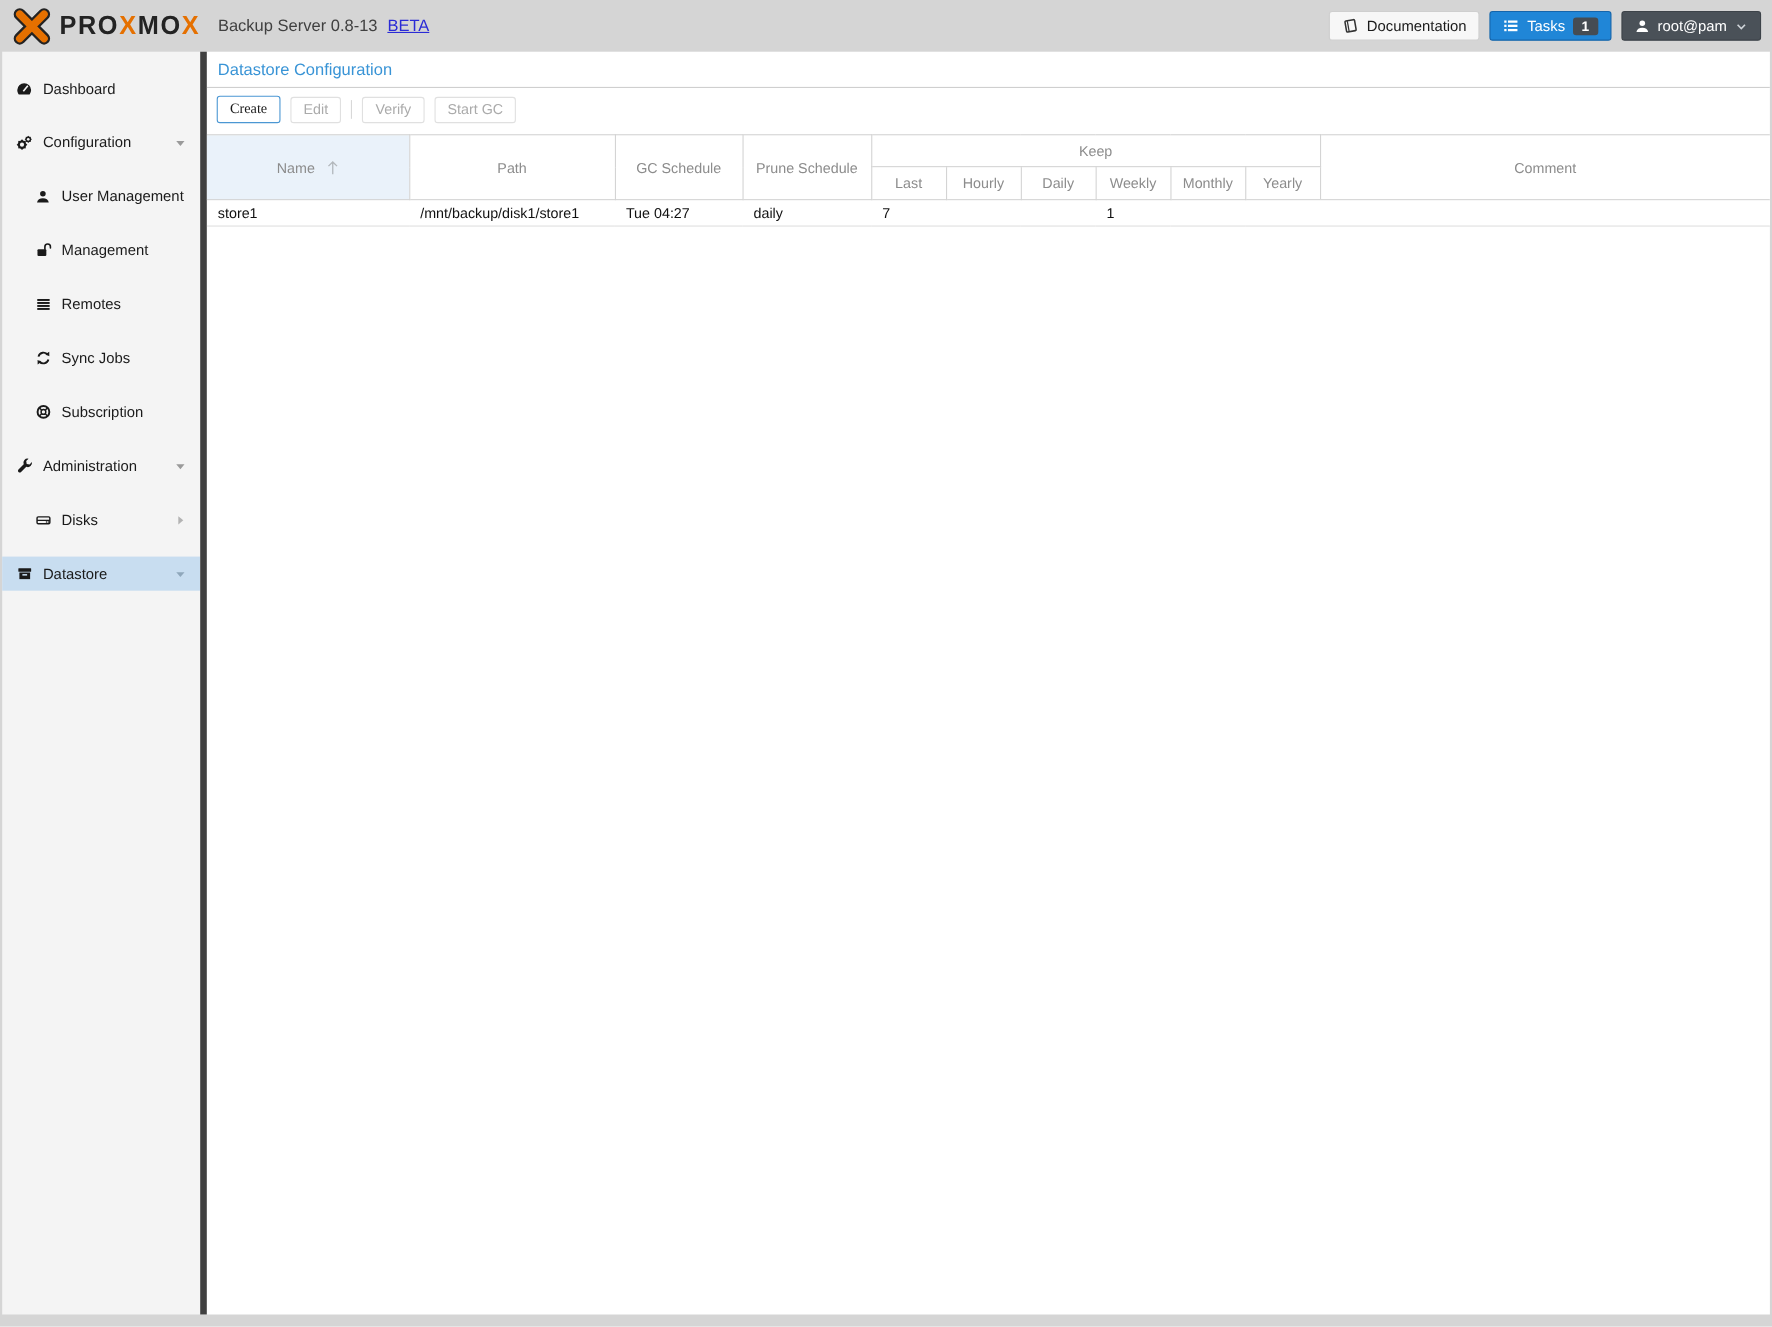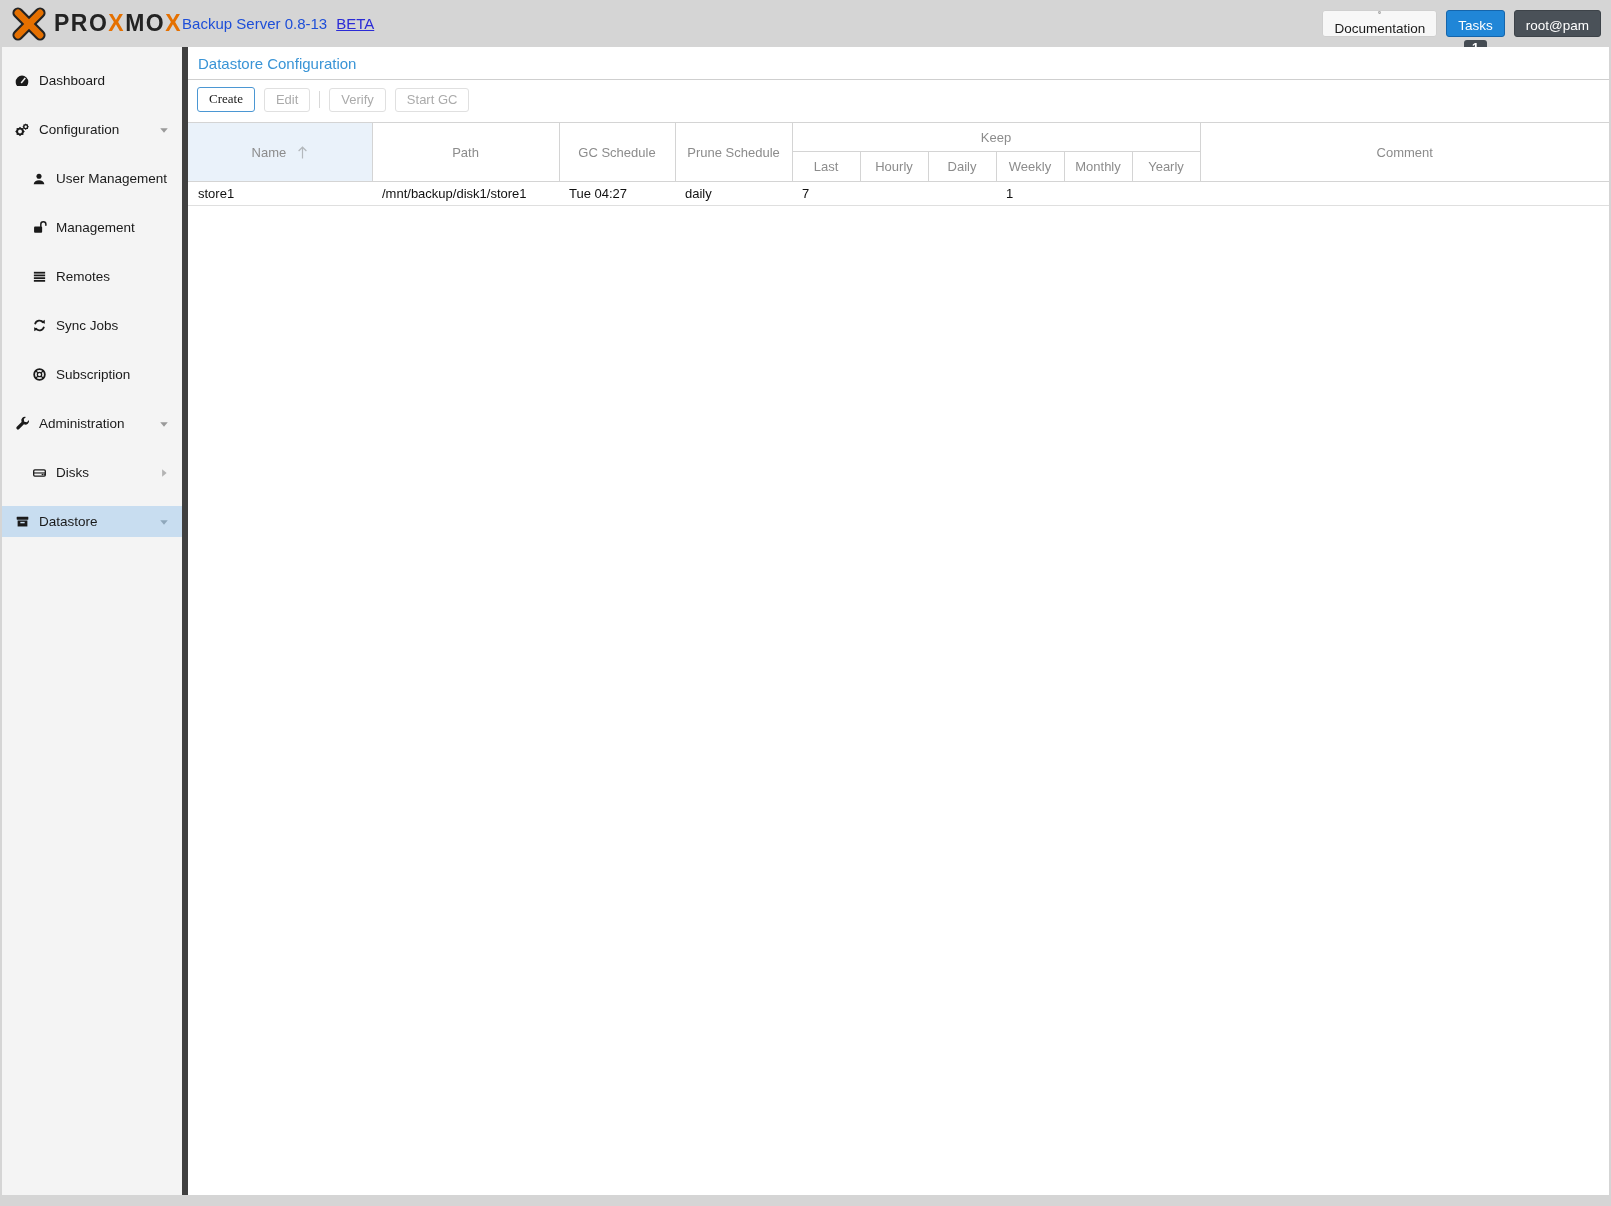--- a/index.html
+++ b/index.html
@@ -22,32 +22,32 @@
   .logo { display: flex; align-items: center; }
   .logo-mark { width: 38px; height: 34px; margin-right: 6px; }
   .logo-text {
     font-weight: bold;
     font-size: 23px;
     letter-spacing: 1.5px;
     transform: scaleY(1.04);
   }
   .lt-dark { color: #232323; }
   .lt-orange { color: #e57000; }
-  .subtitle { font-size: 15px; color: #1d4ed8; }
+  .subtitle { font-size: 15px; margin-left: 16px; color: #404040; }
   .beta {
     font-size: 15px; margin-left: 9px;
     color: #2b2bd6; text-decoration: underline; cursor: pointer;
   }
   .tb-spacer { flex: 1; }
   .tb-btn {
     display: inline-flex; align-items: center; gap: 7px;
     height: 27px; padding: 0 11px;
     border-radius: 3px; font-size: 13.5px;
     font-family: "Liberation Sans", sans-serif;
-    cursor: pointer; margin-left: 9px; flex-direction: column;
+    cursor: pointer; margin-left: 9px;
   }
   .tb-btn.doc { background: #f7f7f7; border: 1px solid #cfcfcf; color: #1a1a1a; }
   .tb-btn.tasks { background: #2086d7; border: 1px solid #1565ab; color: #fff; }
   .tasks-badge {
     background: #454c53; color: #fff; font-weight: bold;
     border-radius: 3px; padding: 1px 8px; font-size: 12.5px;
   }
   .tb-btn.user { background: #4a5158; border: 1px solid #3d4349; color: #fff; }
 
   

